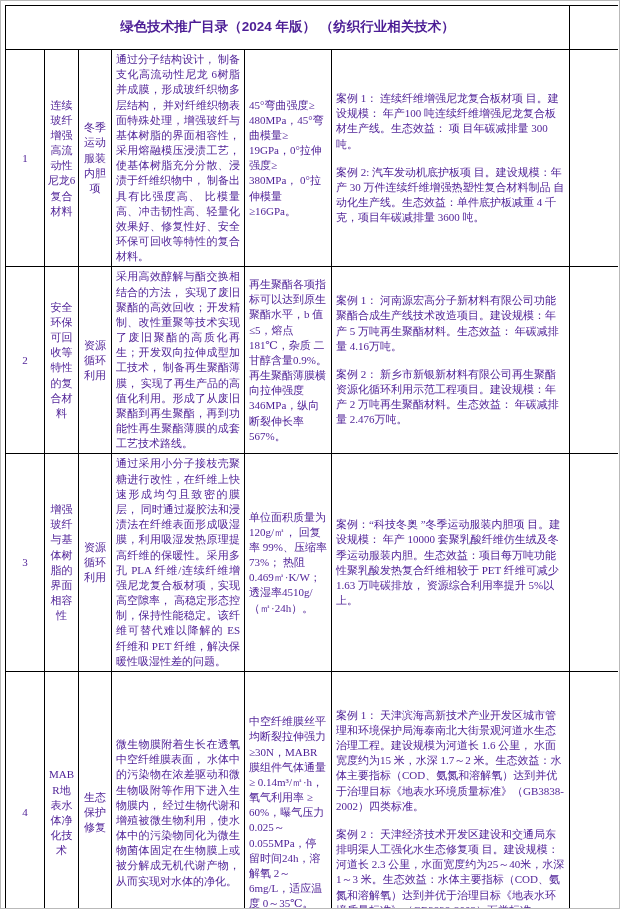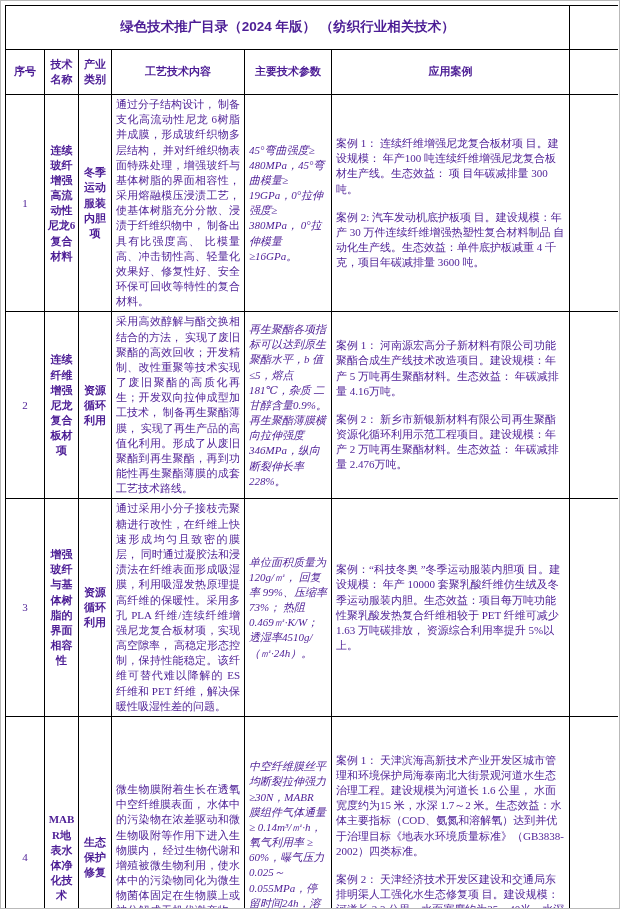--- a/index.html
+++ b/index.html
@@ -39,23 +39,23 @@
     height:44px;
   }
   th{
     font-family:"Liberation Sans","DejaVu Sans",sans-serif;
     font-weight:bold;
     font-size:11px;
     text-align:center;
     height:45px;
   }
   .c-no{text-align:center;}
-  .c-name,.c-cat{text-align:center;padding:0 2px;font-weight:bold;}
+  .c-name,.c-cat{text-align:center;padding:0 2px;}
   .c-content{text-align:justify;}
-  .c-param{text-align:left;font-style:italic;}
+  .c-param{text-align:left;}
   .c-cases{text-align:left;}
   .c-cases p{margin:0;}
   .c-cases p + p{margin-top:13px;}
   .c-extra{border-right:none;background:#fff;}
   tr.last-row .c-extra{border-bottom:none;}
   .r1{height:176px;}
   .r2{height:172px;}
   .r3{height:177px;}
   .r4{height:283px;}
 </style>
@@ -73,49 +73,40 @@
       <col style="width:238px">
       <col style="width:48px">
     </colgroup>
 
     <tbody>
         <tr>
       <td class="title-cell" colspan="6">绿色技术推广目录（2024 年版） （纺织行业相关技术）</td>
       <td class="c-extra"></td>
     </tr>
 
-    <tr>
-      <th>序号</th>
-      <th>技术名称</th>
-      <th>产业类别</th>
-      <th>工艺技术内容</th>
-      <th>主要技术参数</th>
-      <th>应用案例</th>
-      <th class="c-extra"></th>
-    </tr>
 
     <tr class="r1">
       <td class="c-no">1</td>
       <td class="c-name">连续玻纤增强高流动性尼龙6复合材料</td>
       <td class="c-cat">冬季运动服装内胆项</td>
       <td class="c-content">通过分子结构设计， 制备支化高流动性尼龙 6树脂并成膜，形成玻纤织物多层结构， 并对纤维织物表面特殊处理，增强玻纤与基体树脂的界面相容性，采用熔融模压浸渍工艺，使基体树脂充分分散、浸渍于纤维织物中， 制备出具有比强度高、 比模量高、冲击韧性高、轻量化效果好、修复性好、安全环保可回收等特性的复合材料。</td>
       <td class="c-param">45°弯曲强度≥ 480MPa，45°弯曲模量≥ 19GPa，0°拉伸强度≥ 380MPa， 0°拉伸模量 ≥16GPa。</td>
       <td class="c-cases">
         <p>案例 1： 连续纤维增强尼龙复合板材项 目。建设规模： 年产100 吨连续纤维增强尼龙复合板材生产线。生态效益： 项 目年碳减排量 300 吨。</p>
         <p>案例 2: 汽车发动机底护板项 目。建设规模：年产 30 万件连续纤维增强热塑性复合材料制品 自动化生产线。生态效益：单件底护板减重 4 千克，项目年碳减排量 3600 吨。</p>
       </td>
       <td class="c-extra"></td>
     </tr>
 
     <tr class="r2">
       <td class="c-no">2</td>
-      <td class="c-name">连续纤维增强尼龙复合板材项</td>
+      <td class="c-name">安全环保可回收等特性的复合材料</td>
       <td class="c-cat">资源循环利用</td>
       <td class="c-content">采用高效醇解与酯交换相结合的方法， 实现了废旧聚酯的高效回收；开发精制、改性重聚等技术实现了废旧聚酯的高质化再生；开发双向拉伸成型加工技术， 制备再生聚酯薄膜， 实现了再生产品的高值化利用。形成了从废旧聚酯到再生聚酯，再到功能性再生聚酯薄膜的成套工艺技术路线。</td>
-      <td class="c-param">再生聚酯各项指标可以达到原生聚酯水平，b 值≤5，熔点 181℃，杂质 二 甘醇含量0.9%。再生聚酯薄膜横向拉伸强度346MPa，纵向断裂伸长率 228%。</td>
+      <td class="c-param">再生聚酯各项指标可以达到原生聚酯水平，b 值≤5，熔点 181℃，杂质 二 甘醇含量0.9%。再生聚酯薄膜横向拉伸强度346MPa，纵向断裂伸长率 567%。</td>
       <td class="c-cases">
         <p>案例 1： 河南源宏高分子新材料有限公司功能聚酯合成生产线技术改造项目。建设规模：年产 5 万吨再生聚酯材料。生态效益： 年碳减排量 4.16万吨。</p>
         <p>案例 2： 新乡市新银新材料有限公司再生聚酯资源化循环利用示范工程项目。建设规模：年产 2 万吨再生聚酯材料。生态效益： 年碳减排量 2.476万吨。</p>
       </td>
       <td class="c-extra"></td>
     </tr>
 
     <tr class="r3">
       <td class="c-no">3</td>
       <td class="c-name">增强玻纤与基体树脂的界面相容性</td>

